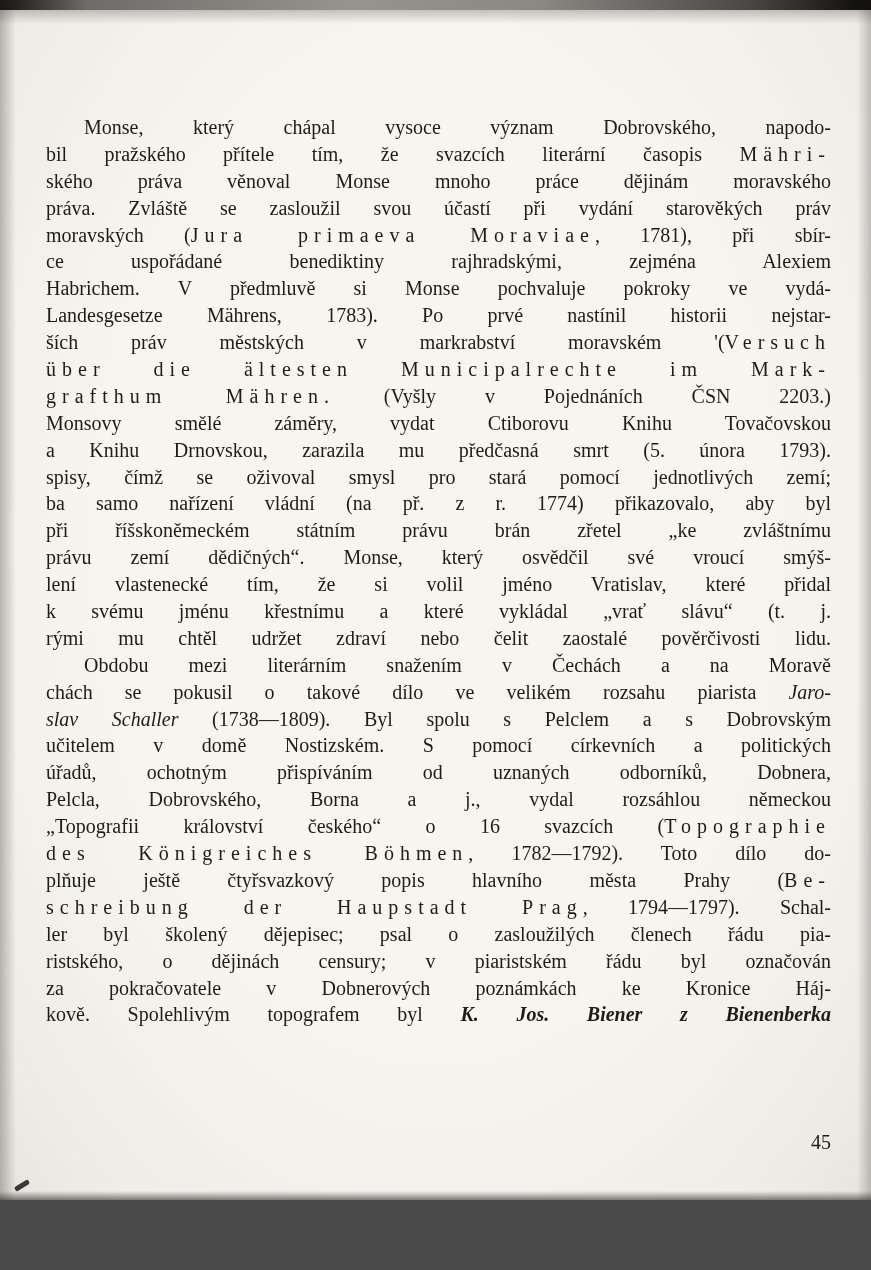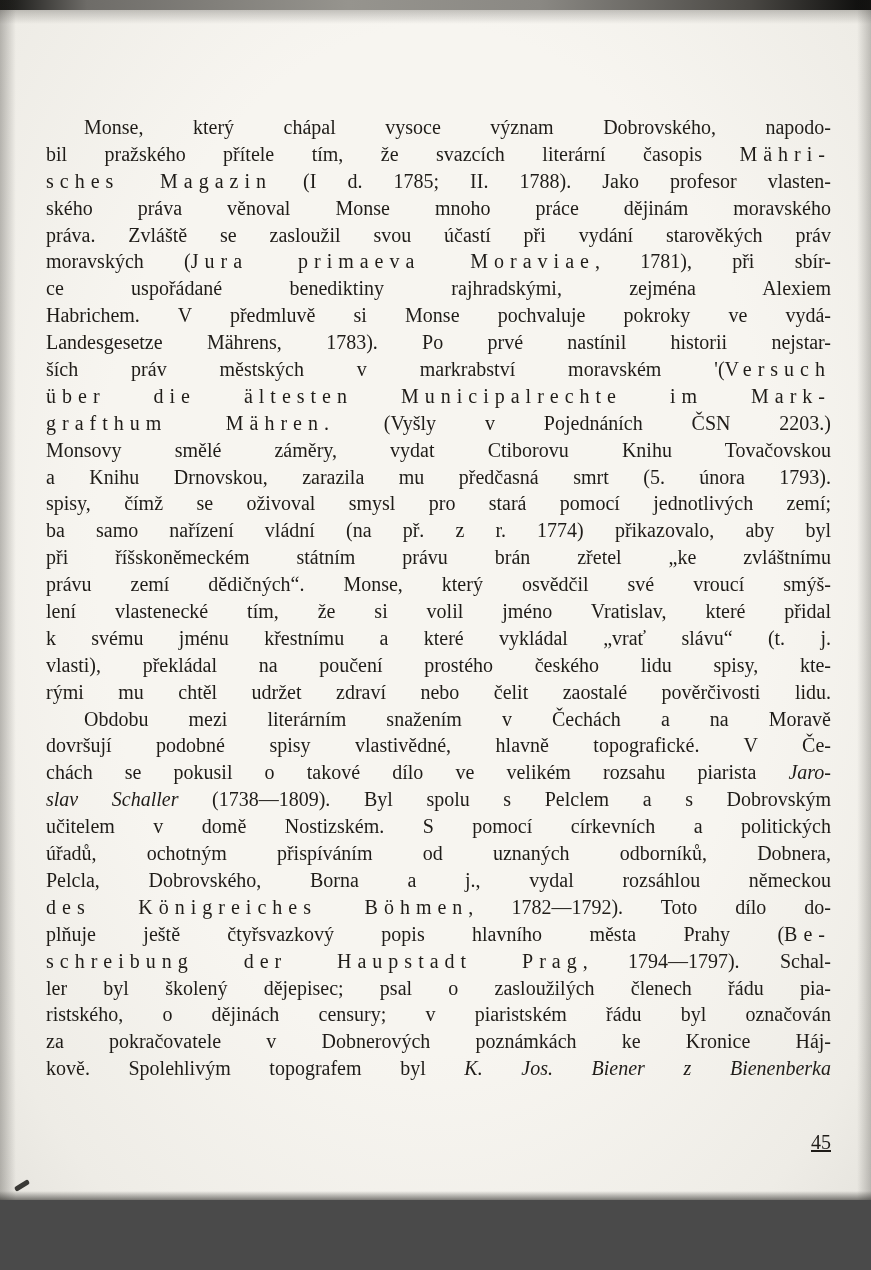--- a/index.html
+++ b/index.html
@@ -56,71 +56,68 @@
   .line {
     text-align: justify;
     text-align-last: justify;
     -moz-text-align-last: justify;
     height: 26.9px;
     overflow: visible;
   }
   .line.indent { text-indent: 38px; }
   .sp { letter-spacing: 0.30em; word-spacing: 0.18em; }
   .it { font-style: italic; }
-  .bi { font-style: italic; font-weight: 400; }
+  .bi { font-style: italic; font-weight: 700; }
   .page-num {
     position: absolute;
     right: 40px;
     bottom: 46px;
     font-size: 20px;
     color: #1f1c18;
-    text-decoration: underline;
   }
 </style>
 </head>
 <body>
 
 <div class="scan">
   <div class="top-edge"></div>
   <div class="top-edge-soft"></div>
   <div class="left-edge"></div>
   <div class="right-edge"></div>
   <div class="bottom-edge"></div>
   <div class="corner-mark"></div>
 
   <div class="text-block" id="text-block" style="color: rgb(31, 28, 24);">
       <div class="line indent"><span>Monse, který chápal vysoce význam Dobrovského, napodo-</span></div>
       <div class="line"><span>bil pražského přítele tím, že svazcích literární časopis </span><span class="sp">Mähri-</span></div>
-      <div class="line"><span class="sp">sches Magazin</span><span> (I d. 1785; II. 1788). Jako profesor vlasten-</span></div>
       <div class="line"><span>ského práva věnoval Monse mnoho práce dějinám moravského</span></div>
       <div class="line"><span>práva. Zvláště se zasloužil svou účastí při vydání starověkých práv</span></div>
       <div class="line"><span>moravských (</span><span class="sp">Jura primaeva Moraviae</span><span>, 1781), při sbír-</span></div>
       <div class="line"><span>ce uspořádané benediktiny rajhradskými, zejména Alexiem</span></div>
       <div class="line"><span>Habrichem. V předmluvě si Monse pochvaluje pokroky ve vydá-</span></div>
       <div class="line"><span>Landesgesetze Mährens, 1783). Po prvé nastínil historii nejstar-</span></div>
       <div class="line"><span>ších práv městských v markrabství moravském '(</span><span class="sp">Versuch</span></div>
       <div class="line"><span class="sp">über die ältesten Municipalrechte im Mark-</span></div>
       <div class="line"><span class="sp">grafthum Mähren.</span><span> (Vyšly v Pojednáních ČSN 2203.)</span></div>
       <div class="line"><span>Monsovy smělé záměry, vydat Ctiborovu Knihu Tovačovskou</span></div>
       <div class="line"><span>a Knihu Drnovskou, zarazila mu předčasná smrt (5. února 1793).</span></div>
       <div class="line"><span>spisy, čímž se oživoval smysl pro stará pomocí jednotlivých zemí;</span></div>
       <div class="line"><span>ba samo nařízení vládní (na př. z r. 1774) přikazovalo, aby byl</span></div>
       <div class="line"><span>při říšskoněmeckém státním právu brán zřetel „ke zvláštnímu</span></div>
       <div class="line"><span>právu zemí dědičných“. Monse, který osvědčil své vroucí smýš-</span></div>
       <div class="line"><span>lení vlastenecké tím, že si volil jméno Vratislav, které přidal</span></div>
       <div class="line"><span>k svému jménu křestnímu a které vykládal „vrať slávu“ (t. j.</span></div>
-      <div class="line"><span>vlasti), překládal na poučení prostého českého lidu spisy, kte-</span></div>
       <div class="line"><span>rými mu chtěl udržet zdraví nebo čelit zaostalé pověrčivosti lidu.</span></div>
       <div class="line indent"><span>Obdobu mezi literárním snažením v Čechách a na Moravě</span></div>
-      <div class="line"><span>dovršují podobné spisy vlastivědné, hlavně topografické. V Če-</span></div>
       <div class="line"><span>chách se pokusil o takové dílo ve velikém rozsahu piarista </span><span class="it">Jaro-</span></div>
       <div class="line"><span class="it">slav Schaller</span><span> (1738—1809). Byl spolu s Pelclem a s Dobrovským</span></div>
       <div class="line"><span>učitelem v domě Nostizském. S pomocí církevních a politických</span></div>
       <div class="line"><span>úřadů, ochotným přispíváním od uznaných odborníků, Dobnera,</span></div>
       <div class="line"><span>Pelcla, Dobrovského, Borna a j., vydal rozsáhlou německou</span></div>
+      <div class="line"><span>„Topografii království českého“ o 16 svazcích (</span><span class="sp">Topographie</span></div>
       <div class="line"><span class="sp">des Königreiches Böhmen</span><span>, 1782—1792). Toto dílo do-</span></div>
       <div class="line"><span>plňuje ještě čtyřsvazkový popis hlavního města Prahy (</span><span class="sp">Be-</span></div>
       <div class="line"><span class="sp">schreibung der Haupstadt Prag</span><span>, 1794—1797). Schal-</span></div>
       <div class="line"><span>ler byl školený dějepisec; psal o zasloužilých členech řádu pia-</span></div>
       <div class="line"><span>ristského, o dějinách censury; v piaristském řádu byl označován</span></div>
       <div class="line"><span>za pokračovatele v Dobnerových poznámkách ke Kronice Háj-</span></div>
       <div class="line"><span>kově. Spolehlivým topografem byl </span><span class="bi">K. Jos. Biener z Bienenberka</span></div>
     </div>
 
   <div class="page-num" style="color: rgb(31, 28, 24);">45</div>

